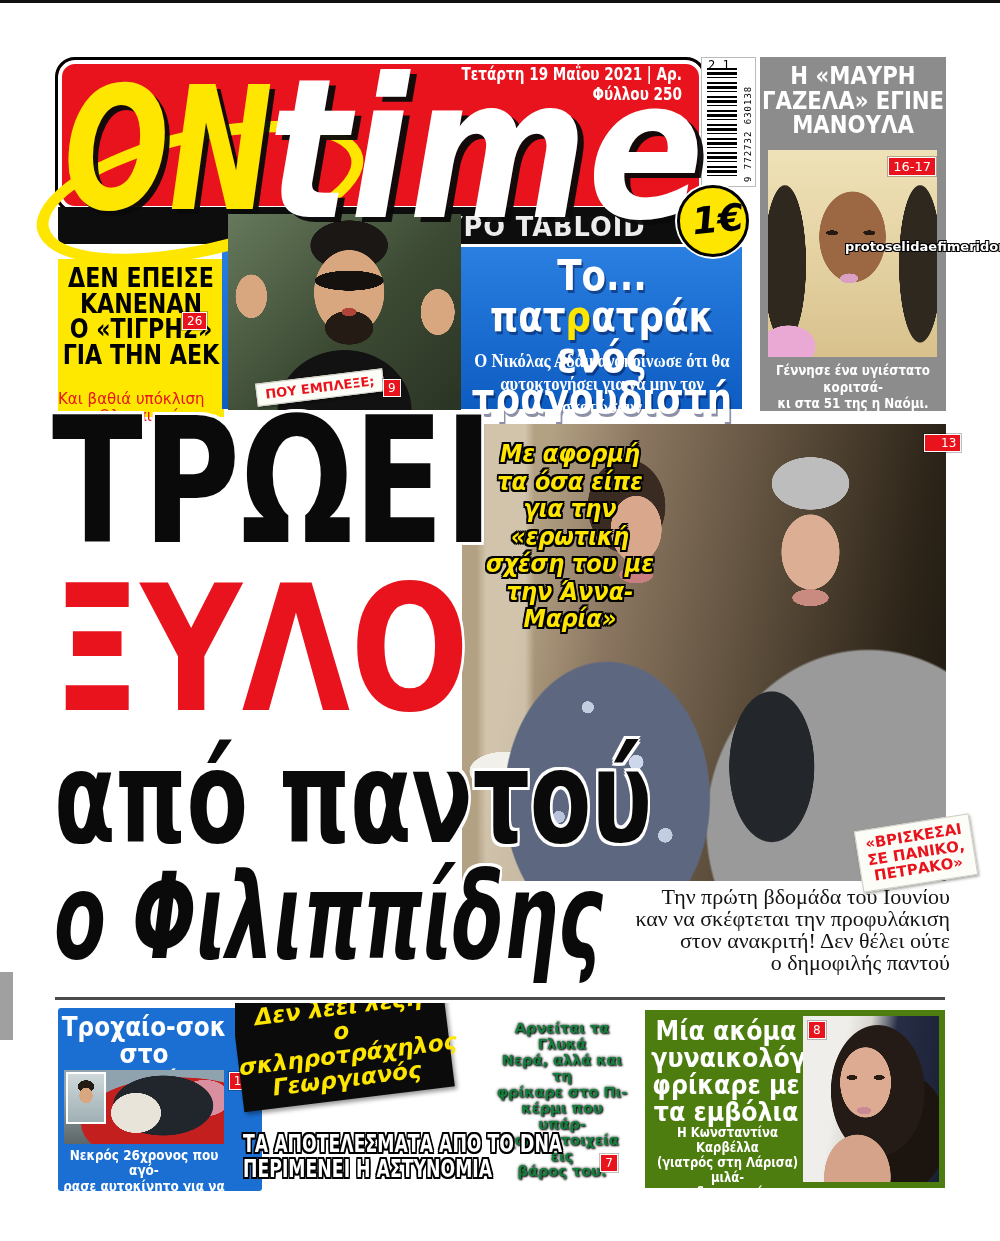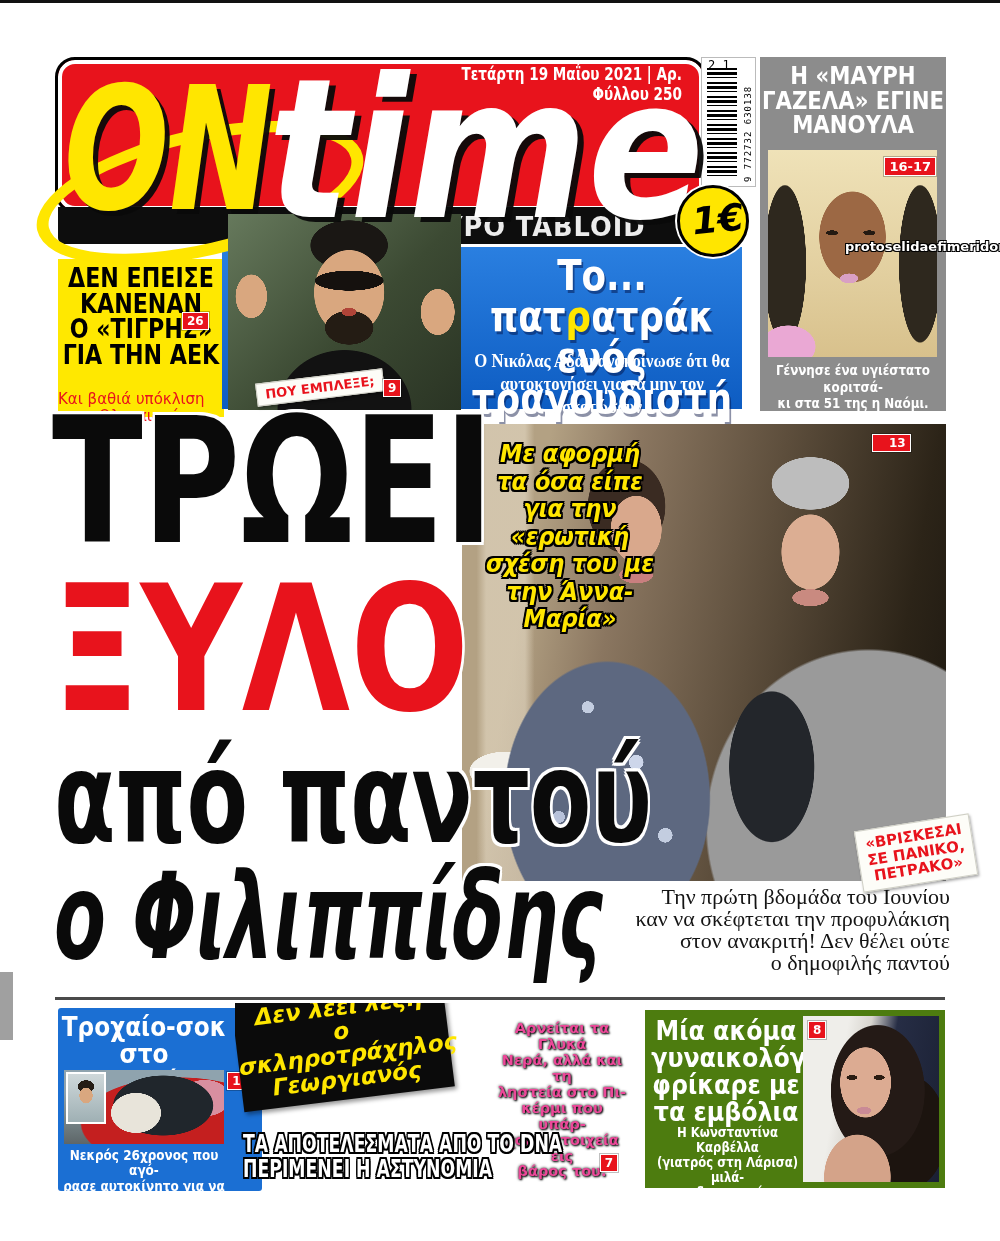--- a/index.html
+++ b/index.html
@@ -2,21 +2,21 @@
 <html><head>
 <meta charset="utf-8">
 <style>
   html,body{margin:0;padding:0;background:#fff;}
   #page{position:relative;width:1000px;height:1241px;background:#fff;overflow:hidden;
         font-family:"DejaVu Sans","Liberation Sans",sans-serif;}
   .abs{position:absolute;}
   .cond{font-family:"DejaVu Sans","Liberation Sans",sans-serif;font-weight:bold;}
   .serif{font-family:"Liberation Serif","DejaVu Serif",serif;}
   .line{display:block;}
-  .badge{position:absolute;background:#e8131c;color:#fff;font-weight:bold;font-size:12px;
+  .badge{position:absolute;background:#e8131c;color:#fff;font-weight:normal;font-size:12px;
          line-height:1;padding:2px 4px;border:1px solid #fff;box-shadow:0 0 0 1px rgba(0,0,0,.25);text-align:center;}
   .sticker{position:absolute;background:#fdfdf8;color:#e8131c;font-weight:bold;
            border:1px solid #cfcfc5;box-shadow:1px 2px 3px rgba(0,0,0,.35);text-align:center;}
   .outline-b{text-shadow:-2px -2px 0 #000,2px -2px 0 #000,-2px 2px 0 #000,2px 2px 0 #000,
              0 -2px 0 #000,0 2px 0 #000,-2px 0 0 #000,2px 0 0 #000;}
   .outline-w{text-shadow:-3px -3px 0 #fff,3px -3px 0 #fff,-3px 3px 0 #fff,3px 3px 0 #fff,
              0 -3px 0 #fff,0 3px 0 #fff,-3px 0 0 #fff,3px 0 0 #fff;}
   .photo{position:absolute;overflow:hidden;}
 </style>
 </head>
@@ -157,21 +157,21 @@
                radial-gradient(ellipse 10px 10px at 26% 62%,#c3cde0 60%,transparent 61%),
                radial-gradient(ellipse 12px 12px at 36% 74%,#cdd6ea 60%,transparent 61%),
                radial-gradient(ellipse 10px 10px at 20% 86%,#b8c2da 60%,transparent 61%),
                radial-gradient(ellipse 12px 12px at 42% 90%,#c3cde0 60%,transparent 61%),
                radial-gradient(ellipse 150px 200px at 30% 82%,#5d6880 68%,transparent 69%),
                radial-gradient(ellipse 55px 30px at 9% 76%,#f2f0ea 65%,transparent 66%),
                radial-gradient(ellipse 65px 115px at 64% 75%,#23262b 65%,transparent 66%),
                radial-gradient(ellipse 230px 250px at 84% 88%,#9a9a9a 70%,transparent 71%),
                linear-gradient(90deg,transparent 0 3%,rgba(235,225,205,.55) 5% 13%,transparent 15%),
                linear-gradient(100deg,#b3a183 0 16%,#8a7660 32%,#5d4e3c 58%,#2c2418 85%,#1c1710);"></div>
-  <span class="badge" style="left:872px;top:434px;z-index:6;padding-left:16px;">13</span>
+  <span class="badge" style="left:924px;top:434px;z-index:6;padding-left:16px;">13</span>
   <div class="cond outline-b abs" style="left:470px;top:440px;width:200px;text-align:center;color:#ffe600;font-style:italic;
               font-size:25px;line-height:1.1;transform:scale(.9,1);transform-origin:center top;z-index:6;">
     <span class="line">Με αφορμή</span>
     <span class="line">τα όσα είπε</span>
     <span class="line">για την «ερωτική</span>
     <span class="line">σχέση του με</span>
     <span class="line">την Άννα-Μαρία»</span>
   </div>
   <div class="sticker" style="left:858px;top:822px;font-size:15px;line-height:1.1;padding:5px 8px;transform:rotate(-9deg);z-index:6;">
     <span class="line">«ΒΡΙΣΚΕΣΑΙ</span>
@@ -231,25 +231,25 @@
                linear-gradient(#16355e,#16355e) 78% 70%/24% 8% no-repeat,
                radial-gradient(ellipse 190px 95px at 88% 100%,#eef2f4 68%,#1f66c4 70%,transparent 74%),
                linear-gradient(180deg,#cdbf9e 0 10%,#d6c8a6 22%,#b8ad96 48%,#b0a694 100%);">
     <div class="cond" style="position:absolute;left:-4px;top:0px;width:212px;padding:6px 0 8px;background:#0b0b0b;
                 color:#ffe600;font-style:italic;font-size:23px;line-height:1.04;text-align:center;
                 transform:rotate(-7deg);transform-origin:left top;box-shadow:2px 3px 4px rgba(0,0,0,.4);">
       <span class="line">Δεν λέει λέξη</span>
       <span class="line">ο σκληροτράχηλος</span>
       <span class="line">Γεωργιανός</span>
     </div>
-    <div style="position:absolute;right:2px;top:18px;width:132px;text-align:center;color:#ec4899;font-weight:bold;
+    <div style="position:absolute;right:2px;top:18px;width:132px;text-align:center;color:#15803d;font-weight:bold;
                 font-size:14.5px;line-height:1.1;text-shadow:1px 1px 2px #000,0 0 3px #000;">
       <span class="line">Αρνείται τα Γλυκά</span>
       <span class="line">Νερά, αλλά και τη</span>
-      <span class="line">ληστεία στο Πι-</span>
+      <span class="line">φρίκαρε στο Πι-</span>
       <span class="line">κέρμι που υπάρ-</span>
       <span class="line">χουν στοιχεία εις</span>
       <span class="line">βάρος του.</span>
     </div>
     <div class="cond outline-b" style="position:absolute;left:8px;bottom:8px;width:460px;color:#fff;font-size:24px;line-height:1.05;
                 transform:scale(.72,1);transform-origin:left bottom;">
       <span class="line">ΤΑ ΑΠΟΤΕΛΕΣΜΑΤΑ ΑΠΟ ΤΟ DNA</span>
       <span class="line">ΠΕΡΙΜΕΝΕΙ Η ΑΣΤΥΝΟΜΙΑ</span>
     </div>
     <span class="badge" style="right:12px;bottom:18px;">7</span>

